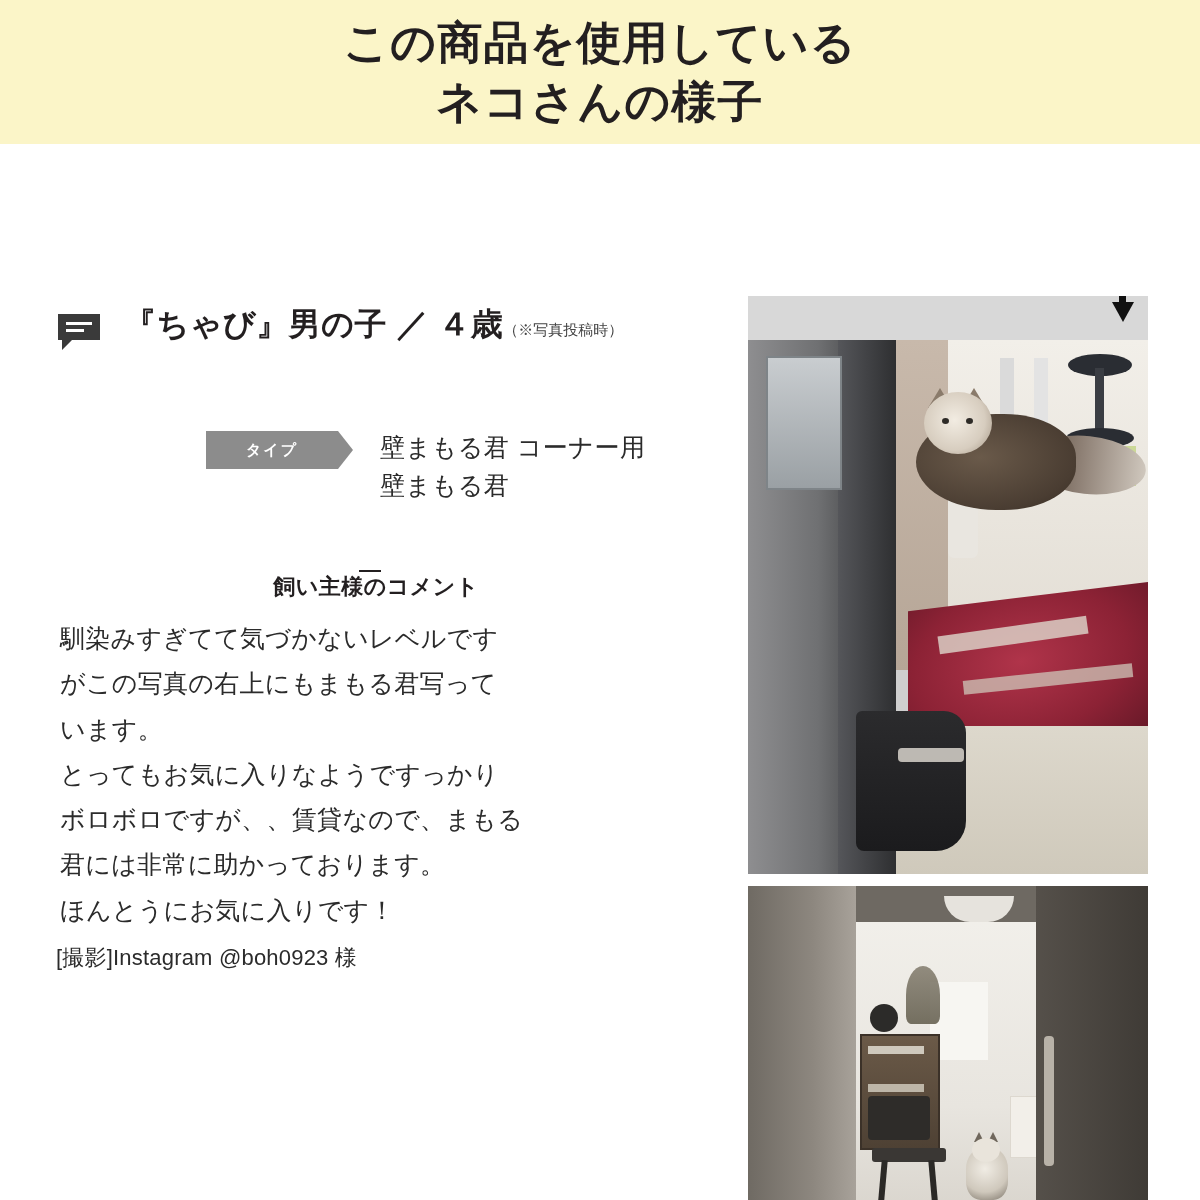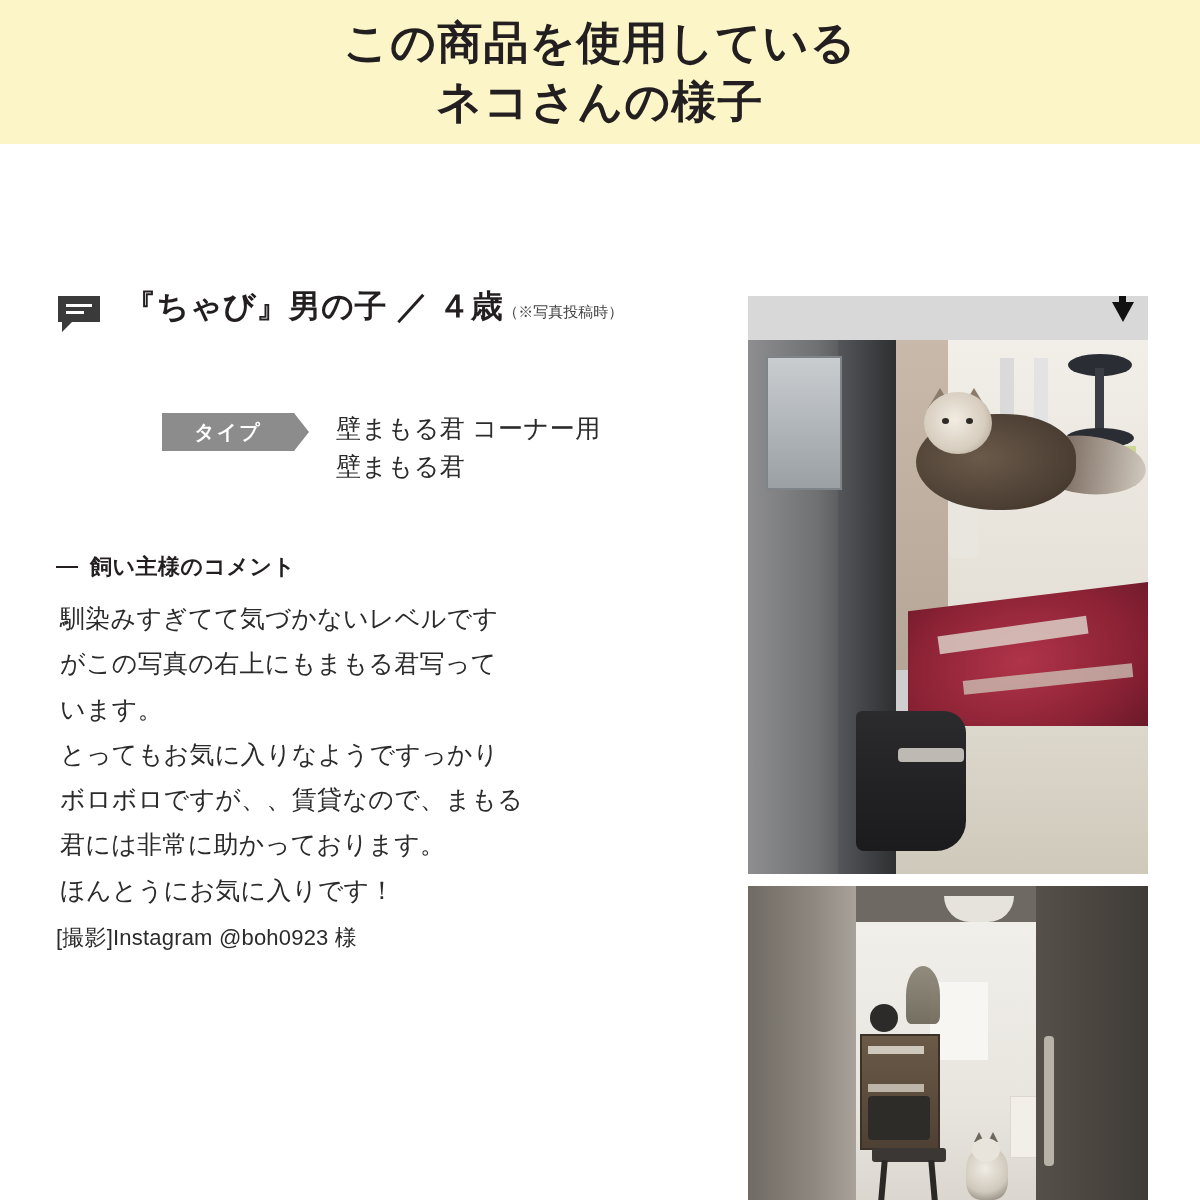--- a/index.html
+++ b/index.html
@@ -42,21 +42,21 @@
     position: relative;
     width: 1200px;
     height: 1040px;
     box-sizing: border-box;
   }
 
   
   .left-col {
     position: absolute;
     left: 56px;
-    top: 144px;
+    top: 162px;
     width: 640px;
   }
 
   .cat-heading-row {
     display: flex;
     align-items: flex-start;
   }
 
   .comment-icon {
     width: 46px;
@@ -87,59 +87,60 @@
     margin-top: 82px;
     margin-left: 106px;
     display: flex;
     align-items: flex-start;
   }
   .type-tag {
     width: 132px;
     height: 38px;
     background: #8c8c8c;
     color: #ffffff;
-    font-size: 20px;
+    font-size: 15px;
     font-weight: bold;
     display: flex;
     align-items: center;
     justify-content: center;
     letter-spacing: 2px;
     position: relative;
     flex: none;
     margin-top: 3px;
+    margin-left: 44px;
   }
   .type-tag::after {
     content: "";
     position: absolute;
     right: -15px;
     top: 0;
     width: 0;
     height: 0;
     border-top: 19px solid transparent;
     border-bottom: 19px solid transparent;
     border-left: 15px solid #8c8c8c;
   }
   .type-lines {
     margin-left: 42px;
     font-size: 25px;
     line-height: 1.52;
     color: #2b2b2b;
     letter-spacing: 0.5px;
-    font-family: Liberation Serif, serif;
   }
 
   
   .owner-comment-head {
     margin-top: 66px;
     font-size: 22px;
     font-weight: bold;
     color: #231f20;
     letter-spacing: 0.5px;
     display: flex;
     align-items: center;
+    flex-direction: column;
   }
   .dash {
     display: inline-block;
     width: 22px;
     height: 2px;
     background: #231f20;
     margin-right: 12px;
   }
 
   .owner-comment-body {

